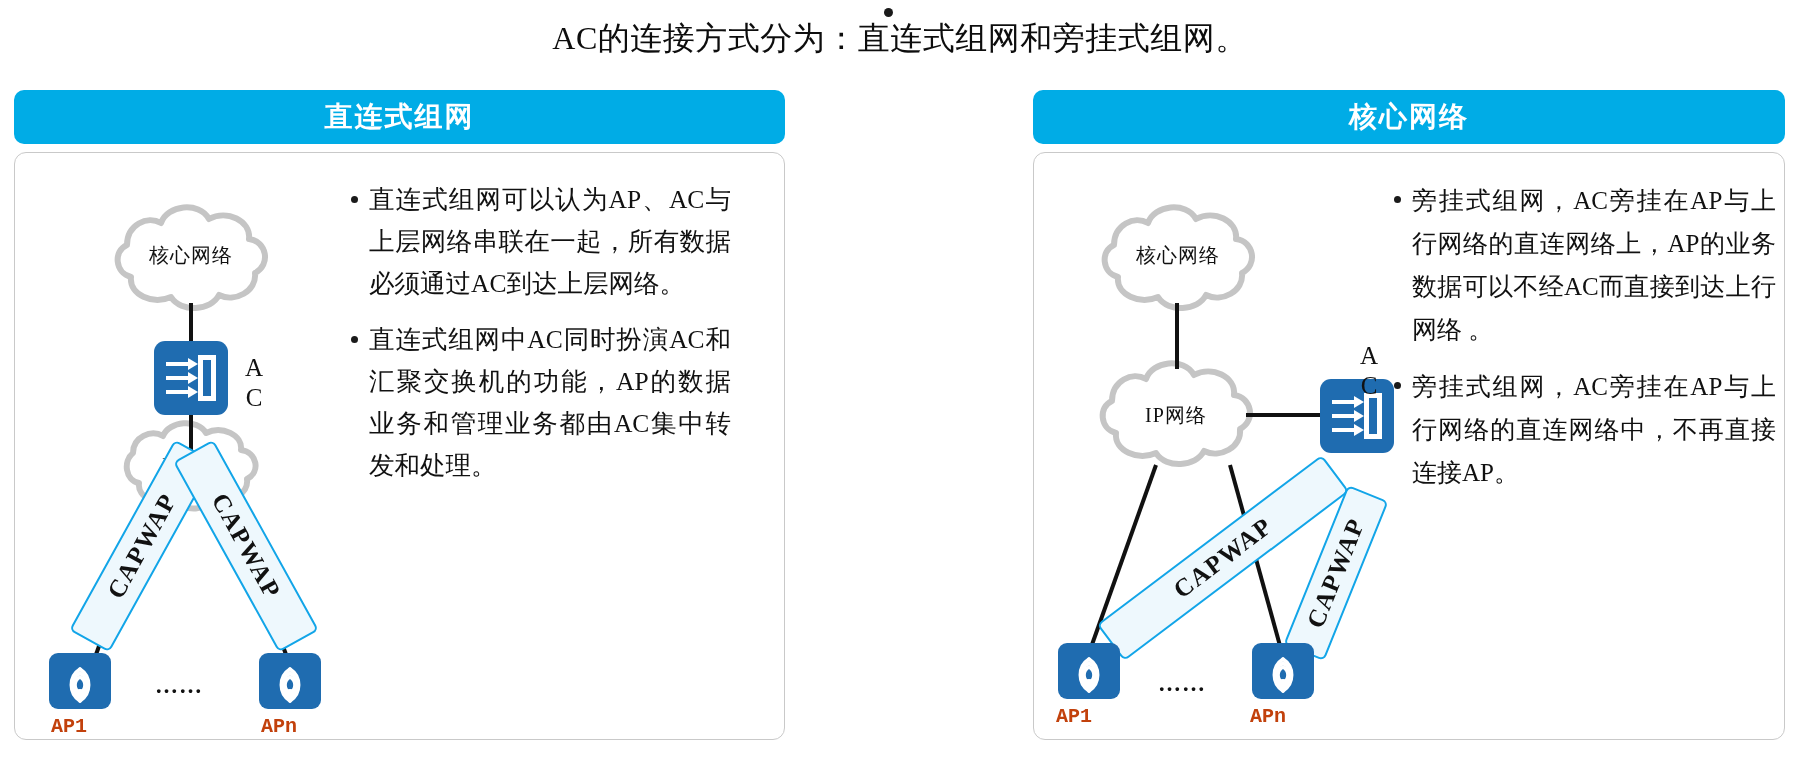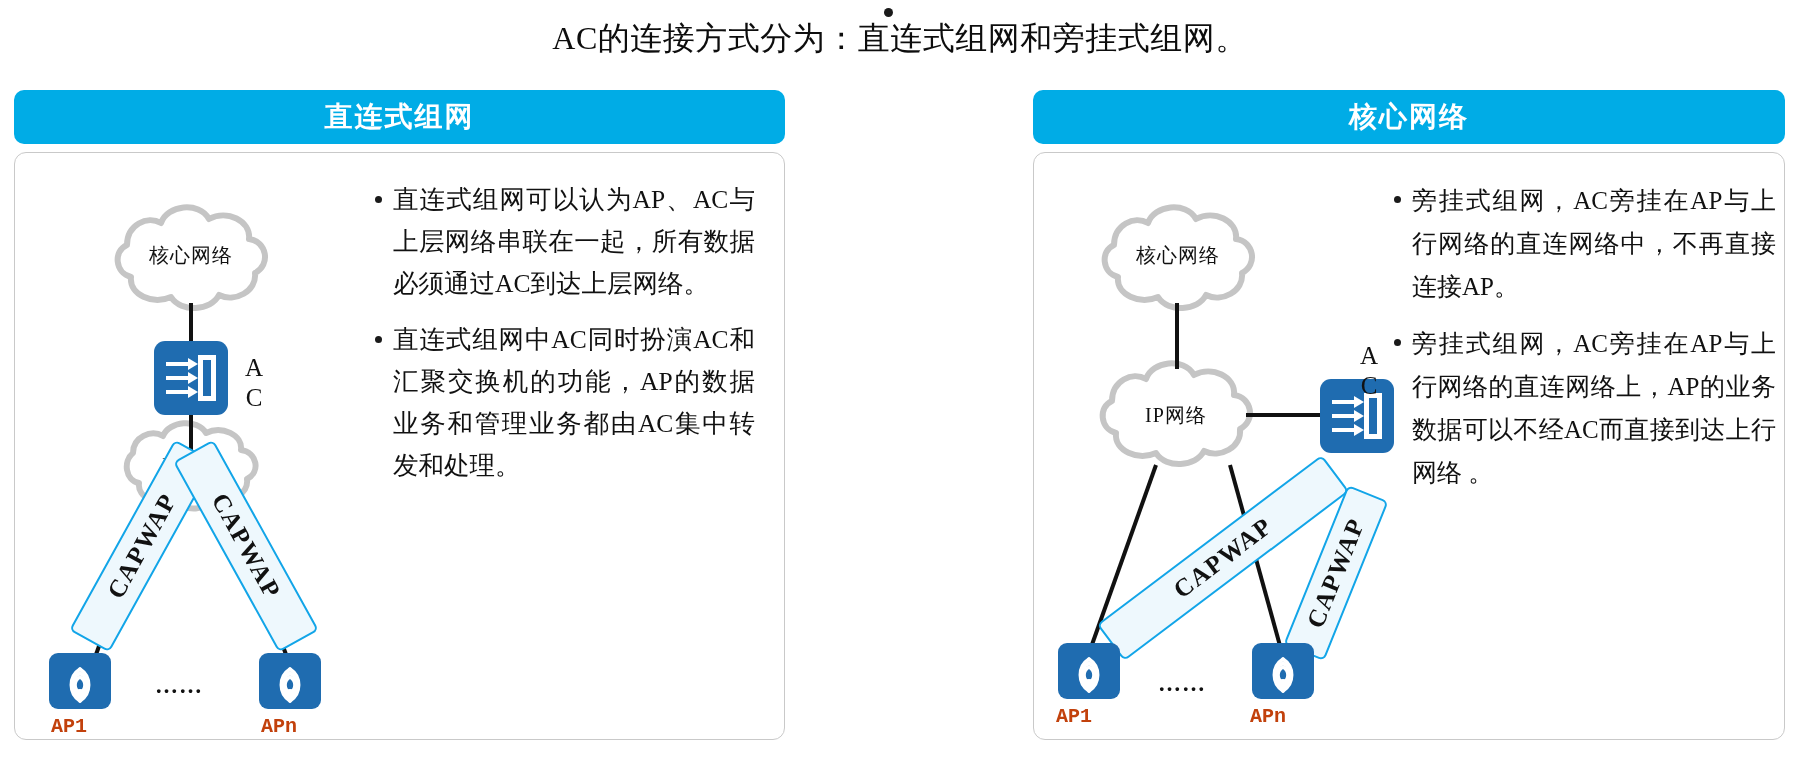--- a/index.html
+++ b/index.html
@@ -38,21 +38,21 @@
     font-family:"Liberation Sans","DejaVu Sans",sans-serif;
   }
   .panel-body{
     position:absolute;left:0;top:62px;width:100%;height:588px;
     border:1px solid #c9c9c9;border-radius:12px;background:#ffffff;
     box-sizing:border-box;
   }
 
   
   .bullets{position:absolute;top:26px;width:380px;}
-  #bullets-left{left:360px;}
+  #bullets-left{left:336px;}
   #bullets-right{left:360px;width:382px;}
   .bullet{display:flex;margin-bottom:14px;}
   .bullet .bdot{
     width:7px;height:7px;border-radius:50%;background:#1a1a1a;
     margin:17px 11px 0 0;flex:none;
   }
   .bullet .btxt{
     font-size:25.5px;line-height:42px;color:#111;
     text-align:justify;
   }
@@ -325,22 +325,22 @@
         </svg>
       </div>
       <div class="dev-lbl" style="left:216px;top:552px;">APn</div>
 
       <div class="dots-lbl" style="left:124px;top:518px;">……</div>
     </div>
 
     <div class="bullets" id="bullets-right">
       <div class="bullet">
         <span class="bdot"></span>
-        <span class="btxt">旁挂式组网，AC旁挂在AP与上行网络的直连网络中，不再直接连接AP。</span>
+        <span class="btxt">旁挂式组网，AC旁挂在AP与上行网络的直连网络上，AP的业务数据可以不经AC而直接到达上行网络 。</span>
       </div>
       <div class="bullet">
         <span class="bdot"></span>
-        <span class="btxt">旁挂式组网，AC旁挂在AP与上行网络的直连网络上，AP的业务数据可以不经AC而直接到达上行网络 。</span>
+        <span class="btxt">旁挂式组网，AC旁挂在AP与上行网络的直连网络中，不再直接连接AP。</span>
       </div>
     </div>
 
   </div>
 </div>
 
 </body></html>

